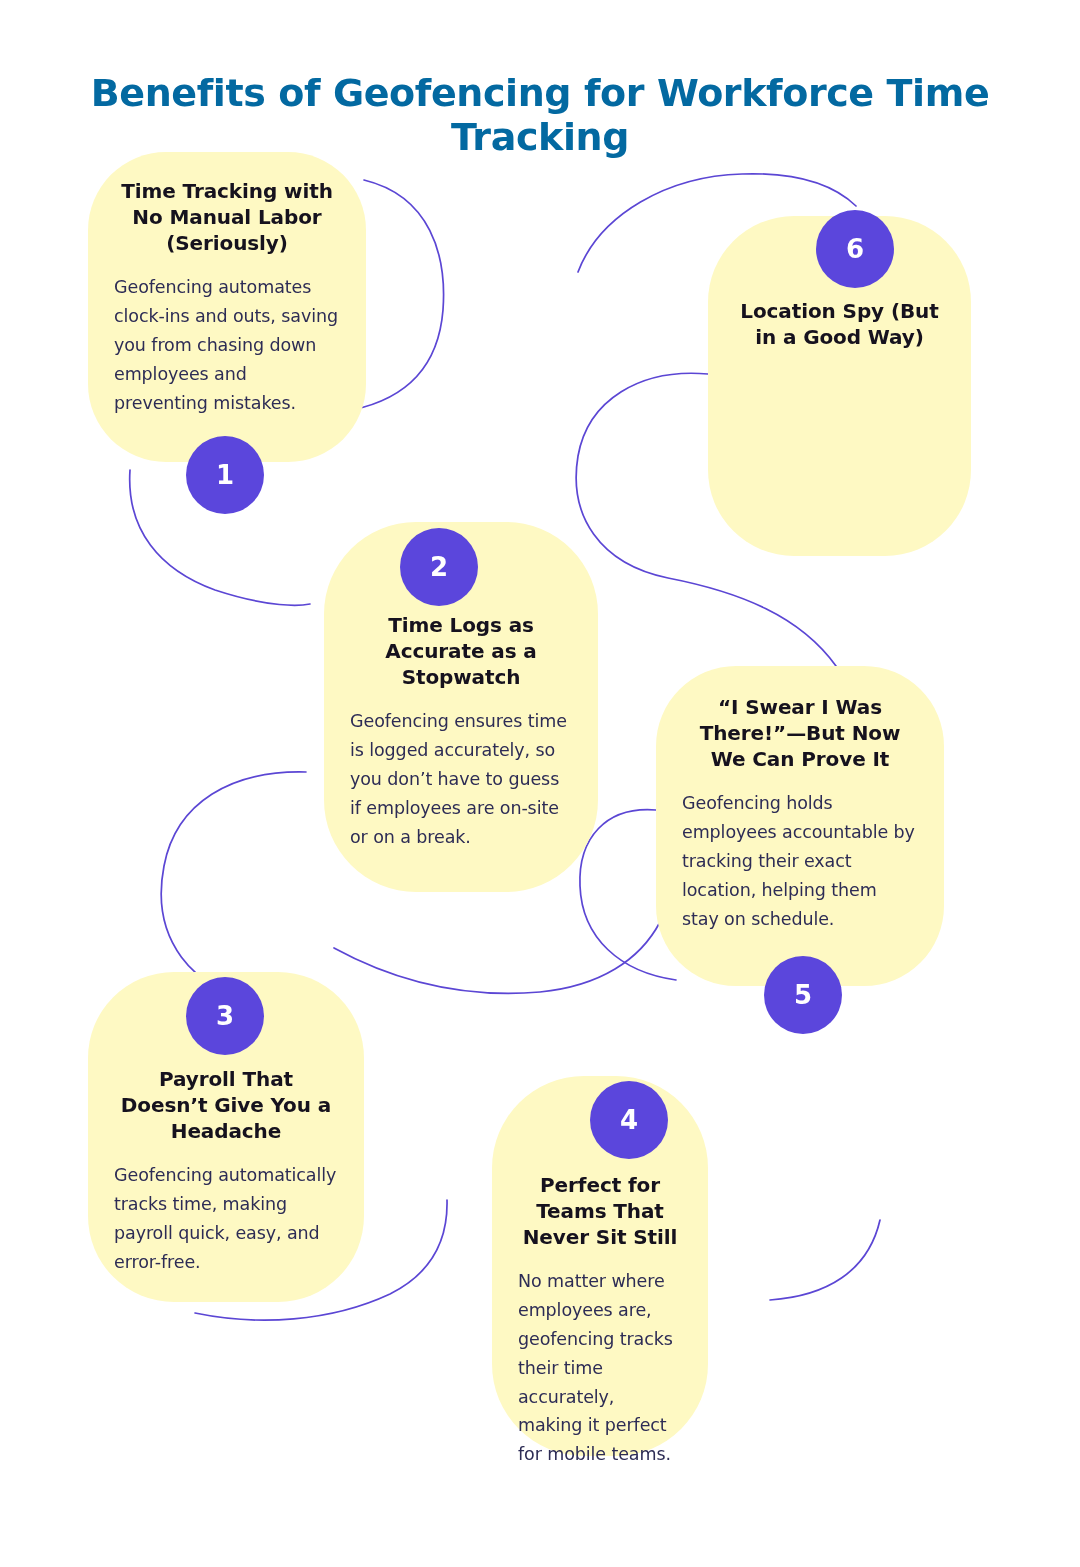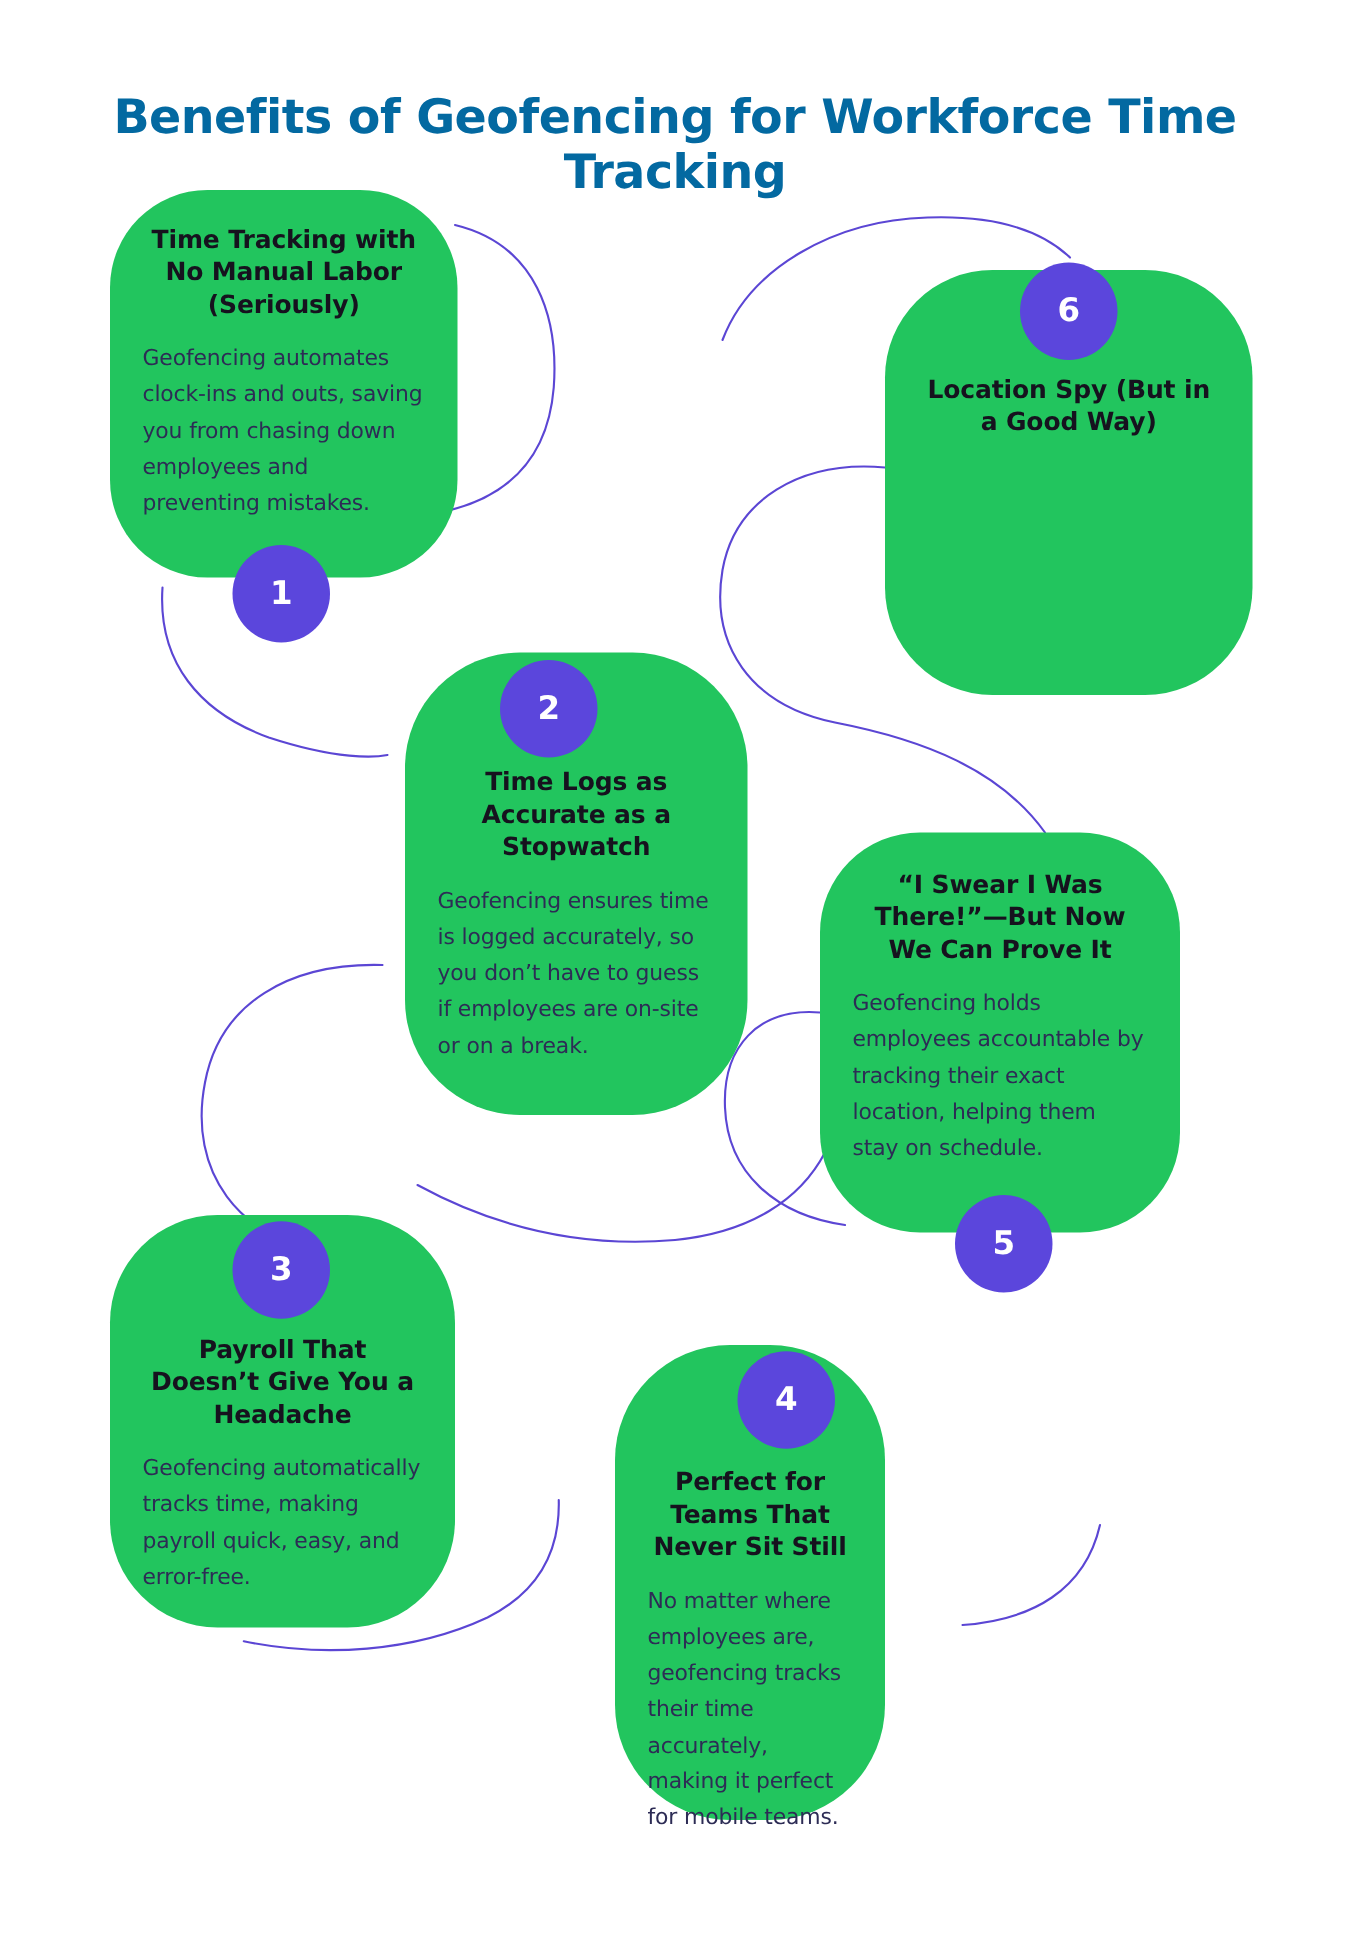--- a/index.html
+++ b/index.html
@@ -39,21 +39,21 @@
   }
   .connectors path {
     fill: none;
     stroke: #5B46D4;
     stroke-width: 1.7;
     stroke-linecap: round;
   }
 
   .card {
     position: absolute;
-    background: #22c55e;
+    background: #fef9c3;
     box-sizing: border-box;
     padding: 0 26px;
     display: flex;
     flex-direction: column;
     align-items: center;
     justify-content: flex-start;
   }
 
   .card-title {
     font-size: 20px;
@@ -102,21 +102,21 @@
 
   
   #card-4 { left: 492px; top: 1076px; width: 216px; height: 380px; border-radius: 92px; padding-top: 96px; }
   #badge-4 { left: 590px; top: 1081px; }
 
   
   #card-5 { left: 656px; top: 666px;  width: 288px; height: 320px; border-radius: 80px; padding-top: 28px; }
   #badge-5 { left: 764px; top: 956px; }
 
   
-  #card-6 { left: 708px; top: 216px;  width: 294px; height: 340px; border-radius: 86px; padding-top: 82px; }
+  #card-6 { left: 708px; top: 216px;  width: 263px; height: 340px; border-radius: 86px; padding-top: 82px; }
   #badge-6 { left: 816px; top: 210px; }
 </style>
 </head>
 <body>
 
 <h1 class="page-title">Benefits of Geofencing for Workforce Time Tracking</h1>
 
 <svg class="connectors" viewBox="0 0 1080 1567" aria-hidden="true">
 
   <path d="M 364 180 C 430 196 447 255 443 310 C 438 372 400 400 352 410"></path>

